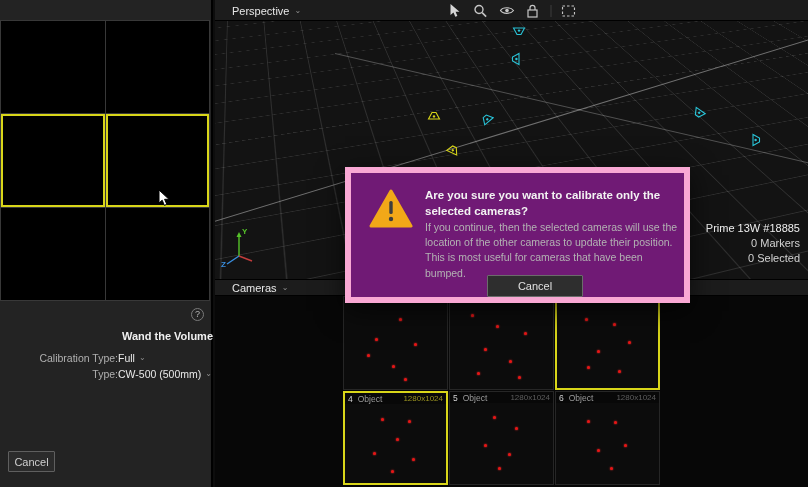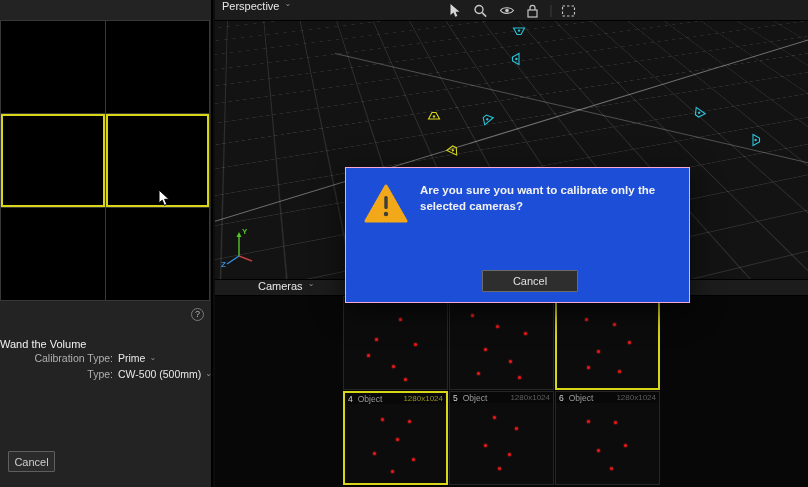--- a/index.html
+++ b/index.html
@@ -14,34 +14,34 @@
   .tabbar { position:absolute; left:0; top:0; width:100%; height:20px; background:#2e2e2e; display:flex; align-items:stretch; border-bottom:1px solid #111; }
   .tab { padding:0 11px; display:flex; align-items:center; color:#9b9b9b; font-size:10.5px; }
   .tab.active { background:#3f3f3f; color:#f0f0f0; }
   .tab-close { margin-left:auto; width:20px; display:flex; align-items:center; justify-content:center; color:#cfcfcf; font-size:10px; }
   .calgrid { position:absolute; left:0; top:20px; width:210px; height:281px; display:grid;
     grid-template-columns:1fr 1fr; grid-template-rows:1fr 1fr 1fr; background:#383838; gap:1px; padding:1px; }
   .calcell { background:#000; }
   .calcell.sel { border:2px solid #d9d619; }
   .help-circle { position:absolute; left:191px; top:308px; width:13px; height:13px; border:1px solid #7a7a7a; border-radius:50%;
     color:#b5b5b5; font-size:9px; line-height:11px; text-align:center; }
-  .section-title { position:absolute; top:330px; left:0; width:213px; text-align:left; font-weight:normal; color:#f0f0f0;margin-top:8px; }
+  .section-title { position:absolute; top:330px; left:0; width:213px; text-align:right; font-weight:bold; color:#f0f0f0; }
   .form-row { position:absolute; left:0; width:213px; height:14px; display:flex; align-items:center; }
-  .form-label { width:118px; text-align:right; padding-right:5px; color:#b0b0b0; font-size:10.5px; }
+  .form-label { width:118px; text-align:right; color:#b0b0b0; font-size:10.5px; }
   .form-value { color:#e8e8e8; font-size:10.5px; display:flex; align-items:center; gap:4px; }
   .chev { color:#8f8f8f; font-size:8px; line-height:8px; }
   .toggle-track { position:relative; width:20px; height:10px; background:#3a3a3a; border-radius:5px; }
   .toggle-knob { position:absolute; right:1px; top:1px; width:8px; height:8px; border-radius:50%; background:#2fb6c9; }
   .btn { position:absolute; height:21px; display:flex; align-items:center; justify-content:center;
     background:#2b2b2b; border:1px solid #5f5f5f; color:#cfcfcf; font-size:11px; border-radius:1px; }
   #btn-cancel-left { left:8px; top:451px; width:47px; }
   #btn-start { left:61px; top:451px; width:145px; background:#242424; border-color:#2fb6c9; color:#d9f4f8; }
   
   #vp-topbar { position:absolute; left:215px; top:0; width:593px; height:21px; background:#1c1c1c; border-bottom:1px solid #000; }
-  .persp { position:absolute; left:7px; top:0; height:21px; display:flex; align-items:flex-start; gap:5px; color:#e8e8e8; }
+  .persp { position:absolute; left:17px; top:0; height:21px; display:flex; align-items:center; gap:5px; color:#e8e8e8; }
   .tools { position:absolute; left:50%; transform:translateX(-50%); top:0; height:21px; display:flex; align-items:center; gap:9px; }
   .tool { width:17px; height:17px; display:flex; align-items:center; justify-content:center; color:#c6c6c6; }
   .tool-sep { width:1px; height:12px; background:#3c3c3c; }
   #vp3d { position:absolute; left:215px; top:21px; width:593px; height:258px; background:#131313; overflow:hidden; }
   .grid-plane { position:absolute; left:-480px; top:-470px; width:1600px; height:1200px;
     background-image:
       repeating-linear-gradient(0deg, rgba(195,195,195,0.16) 0px, rgba(195,195,195,0.16) 1px, transparent 1px, transparent 46px),
       repeating-linear-gradient(90deg, rgba(195,195,195,0.16) 0px, rgba(195,195,195,0.16) 1px, transparent 1px, transparent 46px);
     transform:perspective(760px) rotateX(61deg) rotateZ(-19deg); transform-origin:50% 48%; }
   .vol-edge1 { position:absolute; left:-40px; top:212px; width:780px; height:1px; background:rgba(225,225,225,0.45);
@@ -51,33 +51,33 @@
   .cam-glyph { position:absolute; width:16px; height:16px; }
   .cam-glyph.cyan { color:#29c4d8; }
   .cam-glyph.yellow { color:#d9d619; }
   .vp-info { position:absolute; right:8px; top:200px; text-align:right; line-height:15px; }
   .vp-info .l0 { color:#efefef; }
   .vp-info .l1, .vp-info .l2 { color:#d2d2d2; }
   .gizmo { position:absolute; left:6px; top:205px; width:40px; height:44px; }
   .gz-label { position:absolute; font-size:8px; font-weight:bold; }
   
   #cams-bar { position:absolute; left:215px; top:279px; width:593px; height:17px; background:#1c1c1c; border-top:1px solid #000; border-bottom:1px solid #000; }
-  #cams-bar .persp { height:15px;margin-left:36px; }
+  #cams-bar .persp { height:15px; }
   #cams-area { position:absolute; left:215px; top:296px; width:593px; height:191px; background:#070707; overflow:hidden; }
   .thumb-cell { position:absolute; width:105px; height:94px; background:#0c0c0c; border:1px solid #262626; }
   .thumb-cell.selected { border:2px solid #d9d619; }
   .thumb-head { position:absolute; top:0; left:0; right:0; height:11px; display:flex; align-items:center; gap:5px;
     font-size:8.5px; color:#9a9a9a; padding:0 3px; background:rgba(0,0,0,0.3); }
   .t-id { color:#d2d2d2; }
   .t-res { margin-left:auto; color:#5e5e5e; font-size:8px; }
   .thumb-cell.selected .t-res { color:#9a9322; }
   .mdot { position:absolute; width:3px; height:3px; border-radius:50%; background:#e81515; box-shadow:0 0 2px #ff3030; }
   
-  #dialog { position:absolute; left:345px; top:167px; width:345px; height:136px; background:#1d4ed8;
-    border:1px solid #f9a8d4; box-shadow:0 8px 26px rgba(0,0,0,0.65); z-index:40; }
+  #dialog { position:absolute; left:345px; top:167px; width:345px; height:136px; background:#701a75;
+    border:6px solid #f9a8d4; box-shadow:0 8px 26px rgba(0,0,0,0.65); z-index:40; }
   .dlg-icon { position:absolute; left:18px; top:16px; }
   .dlg-title { position:absolute; left:74px; top:14px; width:258px; font-weight:bold; color:#f2f2f2; font-size:11.5px; line-height:1.4; }
   .dlg-body { position:absolute; left:74px; top:47px; width:258px; color:#b3b3b3; font-size:10.5px; line-height:1.45; }
   .dlg-btn { position:absolute; top:102px; height:22px; display:flex; align-items:center; justify-content:center;
     background:#2e2e2e; border:1px solid #6b6b6b; color:#e0e0e0; font-size:11px; border-radius:1px; }
   #dlg-cancel { left:136px; width:96px; }
   #dlg-continue { left:239px; width:85px; border-color:#2fb6c9; color:#dff6fa; }
   .cursor { position:absolute; left:158px; top:189px; z-index:60; }
 </style>
 </head>
@@ -96,21 +96,21 @@
       <div class="calcell"></div>
     </div>
 
     <div class="help-circle">?</div>
 
     <div class="section-title">Wand the Volume</div>
 
     <div class="form-row" style="top:351px;">
       <span class="form-label">Calibration Type:</span>
       <span class="form-value">
-        <span>Prime</span>
+        <span>Full</span>
         <span class="chev">⌄</span>
       </span>
     </div>
     <div class="form-row" style="top:367px;">
       <span class="form-label">Type:</span>
       <span class="form-value">
         <span>CW-500 (500mm)</span>
         <span class="chev">⌄</span>
       </span>
     </div>
@@ -199,20 +199,25 @@
       <svg width="40" height="44" viewBox="0 0 40 44">
         <line x1="18" y1="30" x2="18" y2="9" stroke="#56c32a" stroke-width="1.4"></line>
         <path d="M18,6 L15.5,11 L20.5,11 Z" fill="#56c32a"></path>
         <line x1="18" y1="30" x2="6" y2="38" stroke="#3a8fe0" stroke-width="1.4"></line>
         <line x1="18" y1="30" x2="31" y2="35" stroke="#c23c3c" stroke-width="1.4"></line>
       </svg>
       <span class="gz-label" style="left:21px; top:1px; color:#56c32a;">Y</span>
       <span class="gz-label" style="left:0px; top:34px; color:#3a8fe0;">Z</span>
     </div>
 
+    <div class="vp-info">
+      <div class="l0">Prime 13W #18885</div>
+      <div class="l1">0 Markers</div>
+      <div class="l2">0 Selected</div>
+    </div>
   </div>
 
   <div id="cams-bar">
     <div class="persp">
       <span>Cameras</span>
       <span class="chev">⌄</span>
     </div>
   </div>
   <div id="cams-area">
       <div class="thumb-cell" style="left: 128px; top: 0px;">
@@ -281,16 +286,17 @@
 
   <div id="dialog">
     <div class="dlg-icon">
       <svg width="44" height="40" viewBox="0 0 44 40">
         <path d="M22,2 L42,37 L2,37 Z" fill="#f2a818" stroke="#f2a818" stroke-width="3" stroke-linejoin="round"></path>
         <rect x="20.3" y="12" width="3.4" height="13" rx="1.5" fill="#3d3d3d"></rect>
         <circle cx="22" cy="30" r="2.2" fill="#3d3d3d"></circle>
       </svg>
     </div>
     <div class="dlg-title">Are you sure you want to calibrate only the selected cameras?</div>
+    <div class="dlg-body">If you continue, then the selected cameras will use the location of the other cameras to update their position. This is most useful for cameras that have been bumped.</div>
     <div class="dlg-btn" id="dlg-cancel">Cancel</div>
   </div>
 
 </div>
 
 </body></html>

